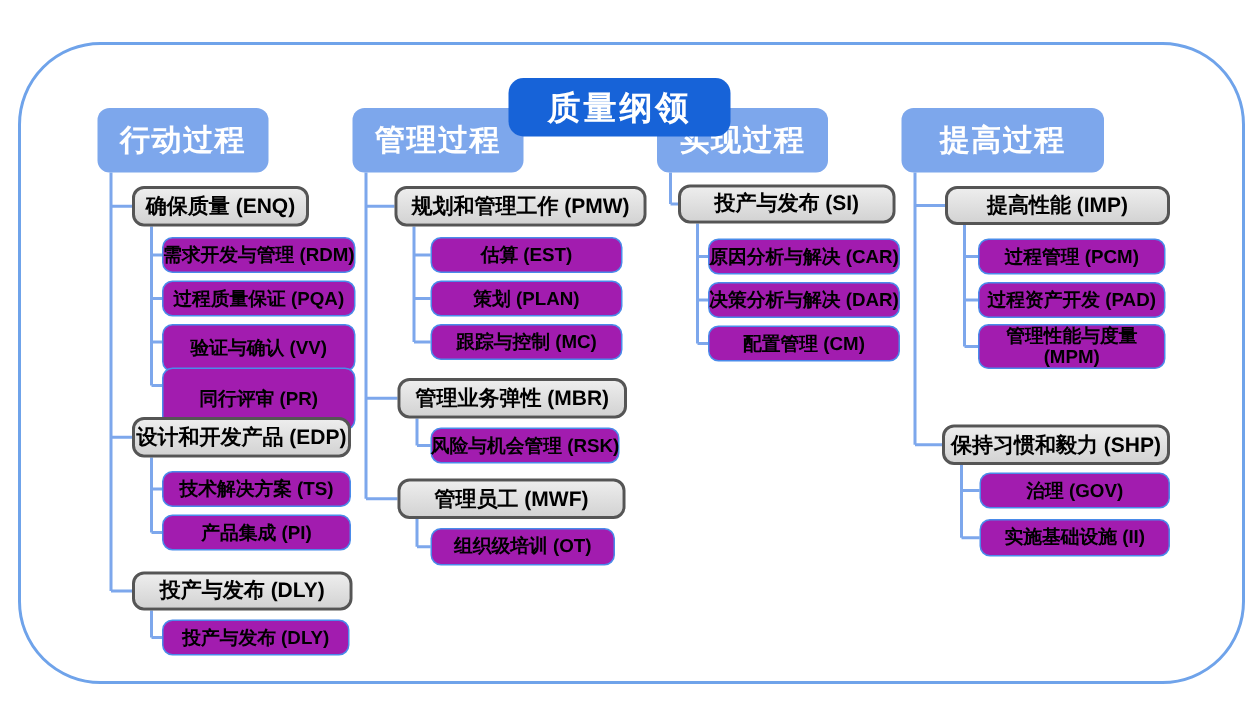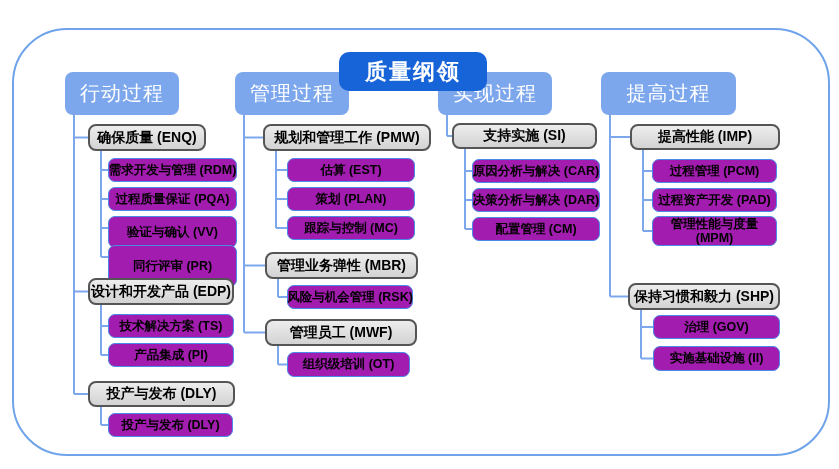--- a/index.html
+++ b/index.html
@@ -13,21 +13,21 @@
   }
   #connectors{position:absolute;left:0;top:0;width:839px;height:469px;pointer-events:none;}
   .title{
     position:absolute;left:339px;top:8px;width:148px;height:39px;
     background:#1763d8;border-radius:10px;color:#ffffff;font-weight:bold;
     font-size:22px;display:flex;align-items:center;justify-content:center;
     letter-spacing:2px;z-index:3;margin-top:44px;
   }
   .header{
     position:absolute;top:72px;height:43px;background:#7da7ec;border-radius:8px;
-    color:#ffffff;font-weight:normal;font-size:20px;display:flex;align-items:center;
+    color:#ffffff;font-weight:bold;font-size:20px;display:flex;align-items:center;
     justify-content:center;letter-spacing:1px;z-index:2;
   }
   .parent{
     position:absolute;background:linear-gradient(#ededed,#d3d3d3);
     border:2px solid #555555;border-radius:8px;color:#000000;font-weight:bold;
     font-size:14px;display:flex;align-items:center;justify-content:center;
     white-space:nowrap;z-index:2;box-sizing:border-box;
   }
   .child{
     position:absolute;background:#a21caf;border:1.5px solid #4a8bea;border-radius:7px;
@@ -104,21 +104,21 @@
   <div class="parent" style="left:263px;top:124px;width:168px;height:27px">规划和管理工作 (PMW)</div>
   <div class="child" style="left:287px;top:158px;width:128px;height:24px">估算 (EST)</div>
   <div class="child" style="left:287px;top:187px;width:128px;height:24px">策划 (PLAN)</div>
   <div class="child" style="left:287px;top:216px;width:128px;height:24px">跟踪与控制 (MC)</div>
   <div class="parent" style="left:265px;top:252px;width:153px;height:27px">管理业务弹性 (MBR)</div>
   <div class="child" style="left:287px;top:285px;width:126px;height:24px">风险与机会管理 (RSK)</div>
   <div class="parent" style="left:265px;top:319px;width:152px;height:27px">管理员工 (MWF)</div>
   <div class="child" style="left:287px;top:352px;width:123px;height:25px">组织级培训 (OT)</div>
 
   <div class="header" style="left:438px;width:114px">实现过程</div>
-  <div class="parent" style="left:452px;top:123px;width:145px;height:26px">支持实施 (SI)</div>
+  <div class="parent" style="left:452px;top:123px;width:145px;height:26px">投产与发布 (SI)</div>
   <div class="child" style="left:472px;top:159px;width:128px;height:24px">原因分析与解决 (CAR)</div>
   <div class="child" style="left:472px;top:188px;width:128px;height:24px">决策分析与解决 (DAR)</div>
   <div class="child" style="left:472px;top:217px;width:128px;height:24px">配置管理 (CM)</div>
 
   <div class="header" style="left:601px;width:135px">提高过程</div>
   <div class="parent" style="left:630px;top:124px;width:150px;height:26px">提高性能 (IMP)</div>
   <div class="child" style="left:652px;top:159px;width:125px;height:24px">过程管理 (PCM)</div>
   <div class="child" style="left:652px;top:188px;width:125px;height:24px">过程资产开发 (PAD)</div>
   <div class="child wrap" style="left:652px;top:216px;width:125px;height:30px">管理性能与度量 (MPM)</div>
   <div class="parent" style="left:628px;top:283px;width:152px;height:27px">保持习惯和毅力 (SHP)</div>

